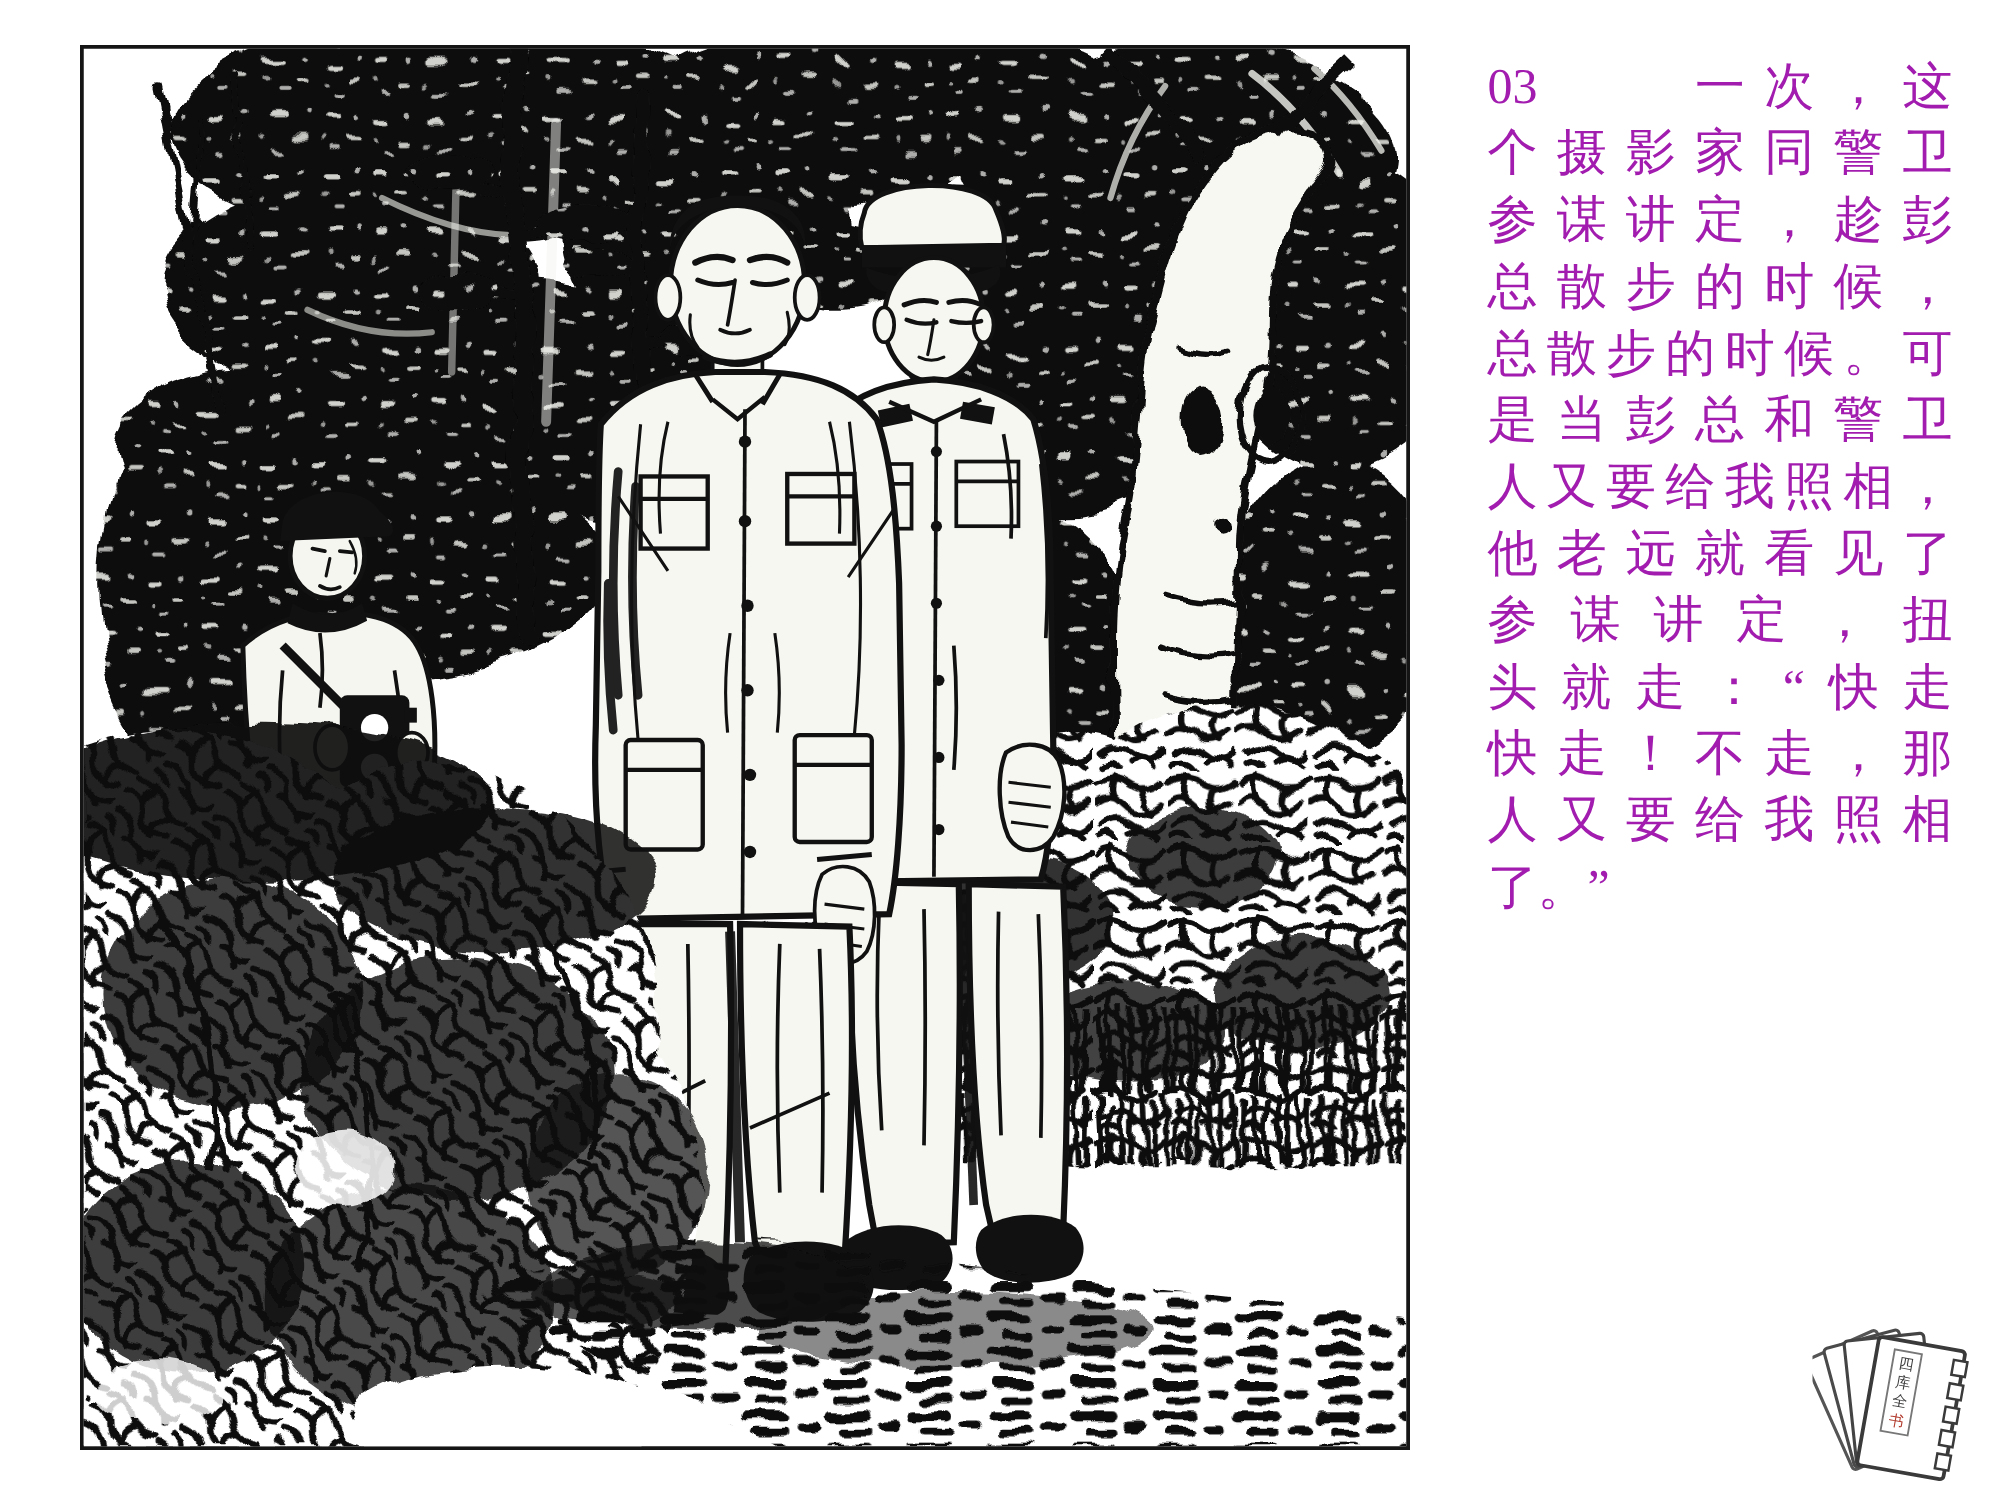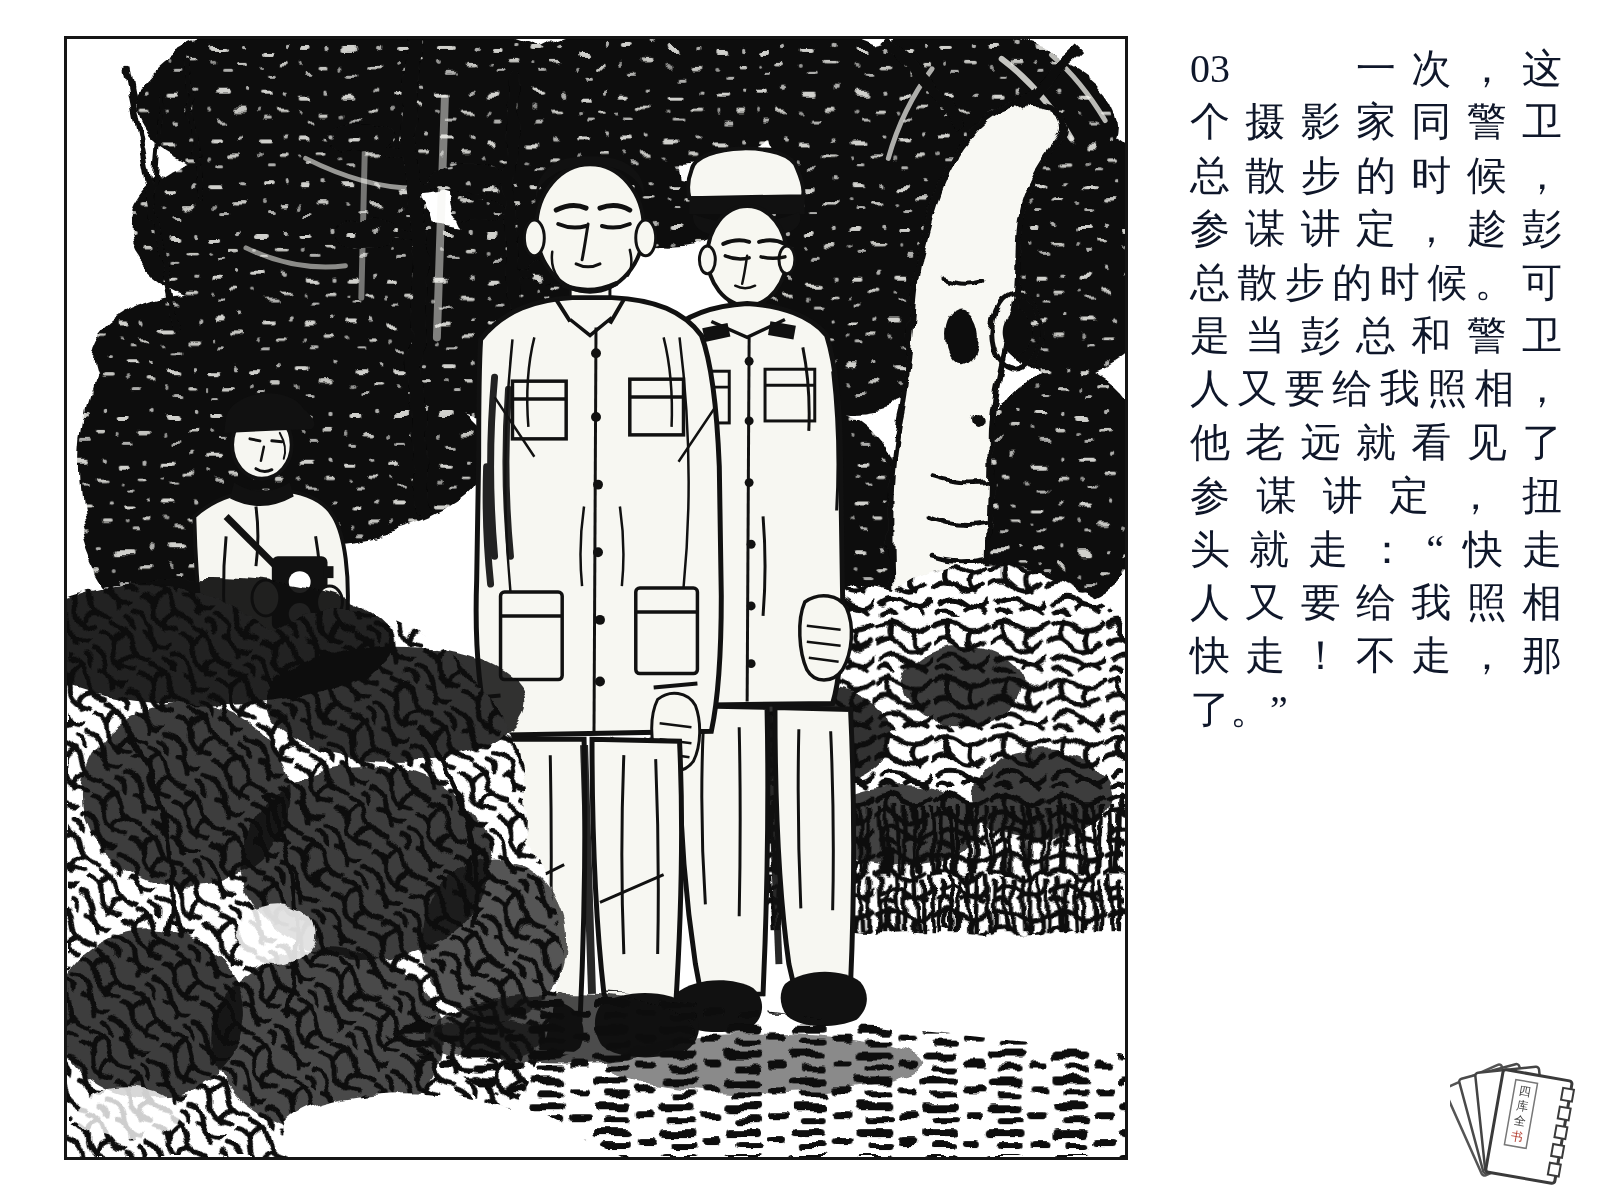--- a/index.html
+++ b/index.html
@@ -8,21 +8,21 @@
     background:#ffffff;
     font-family:"Liberation Serif","DejaVu Serif",serif;
   }
   .panel{
     position:absolute;left:64px;top:36px;width:1064px;height:1124px;
     border:3px solid #151515;box-sizing:border-box;background:#ffffff;
   }
   .panel svg{display:block;width:100%;height:100%;}
   .caption{
     position:absolute;left:1190px;top:42px;width:372px;
-    font-size:40px;line-height:53.4px;color:#0f172a;
+    font-size:40px;line-height:53.4px;color:#a21caf;
     font-kerning:none;
   }
   .cap-line{
     text-align:justify;text-align-last:justify;
     white-space:nowrap;height:53.4px;overflow:visible;
   }
   .cap-line.short{text-align-last:left;}
   .logo{position:absolute;left:1450px;top:1058px;width:128px;height:132px;}
   .logo svg{display:block;width:100%;height:100%;}
   .logo text{font-family:"Liberation Serif","DejaVu Serif",serif;font-size:12px;}
@@ -347,30 +347,30 @@
     <ellipse cx="500" cy="995" rx="130" ry="35" fill="#0d0d0d" opacity=".75"></ellipse>
     <ellipse cx="700" cy="1030" rx="160" ry="30" fill="#0d0d0d" opacity=".5"></ellipse>
     <ellipse cx="420" cy="1005" rx="60" ry="20" fill="#0d0d0d" opacity=".7"></ellipse>
   </g>
 </svg>
 </div>
 
 <div class="caption">
   <div class="cap-line">03　　一次，这</div>
   <div class="cap-line">个摄影家同警卫</div>
+  <div class="cap-line">参谋讲定，趁彭</div>
   <div class="cap-line">总散步的时候，</div>
-  <div class="cap-line">参谋讲定，趁彭</div>
   <div class="cap-line">总散步的时候。可</div>
   <div class="cap-line">是当彭总和警卫</div>
   <div class="cap-line">人又要给我照相，</div>
   <div class="cap-line">他老远就看见了</div>
   <div class="cap-line">参谋讲定，扭</div>
   <div class="cap-line">头就走：“快走</div>
+  <div class="cap-line">快走！不走，那</div>
   <div class="cap-line">人又要给我照相</div>
-  <div class="cap-line">快走！不走，那</div>
   <div class="cap-line short">了。”</div>
 </div>
 
 <div class="logo">
 <svg viewBox="0 0 128 132">
   <g transform="rotate(-24 40 100)">
     <rect x="26" y="18" width="62" height="96" rx="3" fill="#fff" stroke="#555" stroke-width="2.5"></rect>
   </g>
   <g transform="rotate(-15 40 100)">
     <rect x="30" y="16" width="62" height="98" rx="3" fill="#fff" stroke="#4a4a4a" stroke-width="2.5"></rect>

